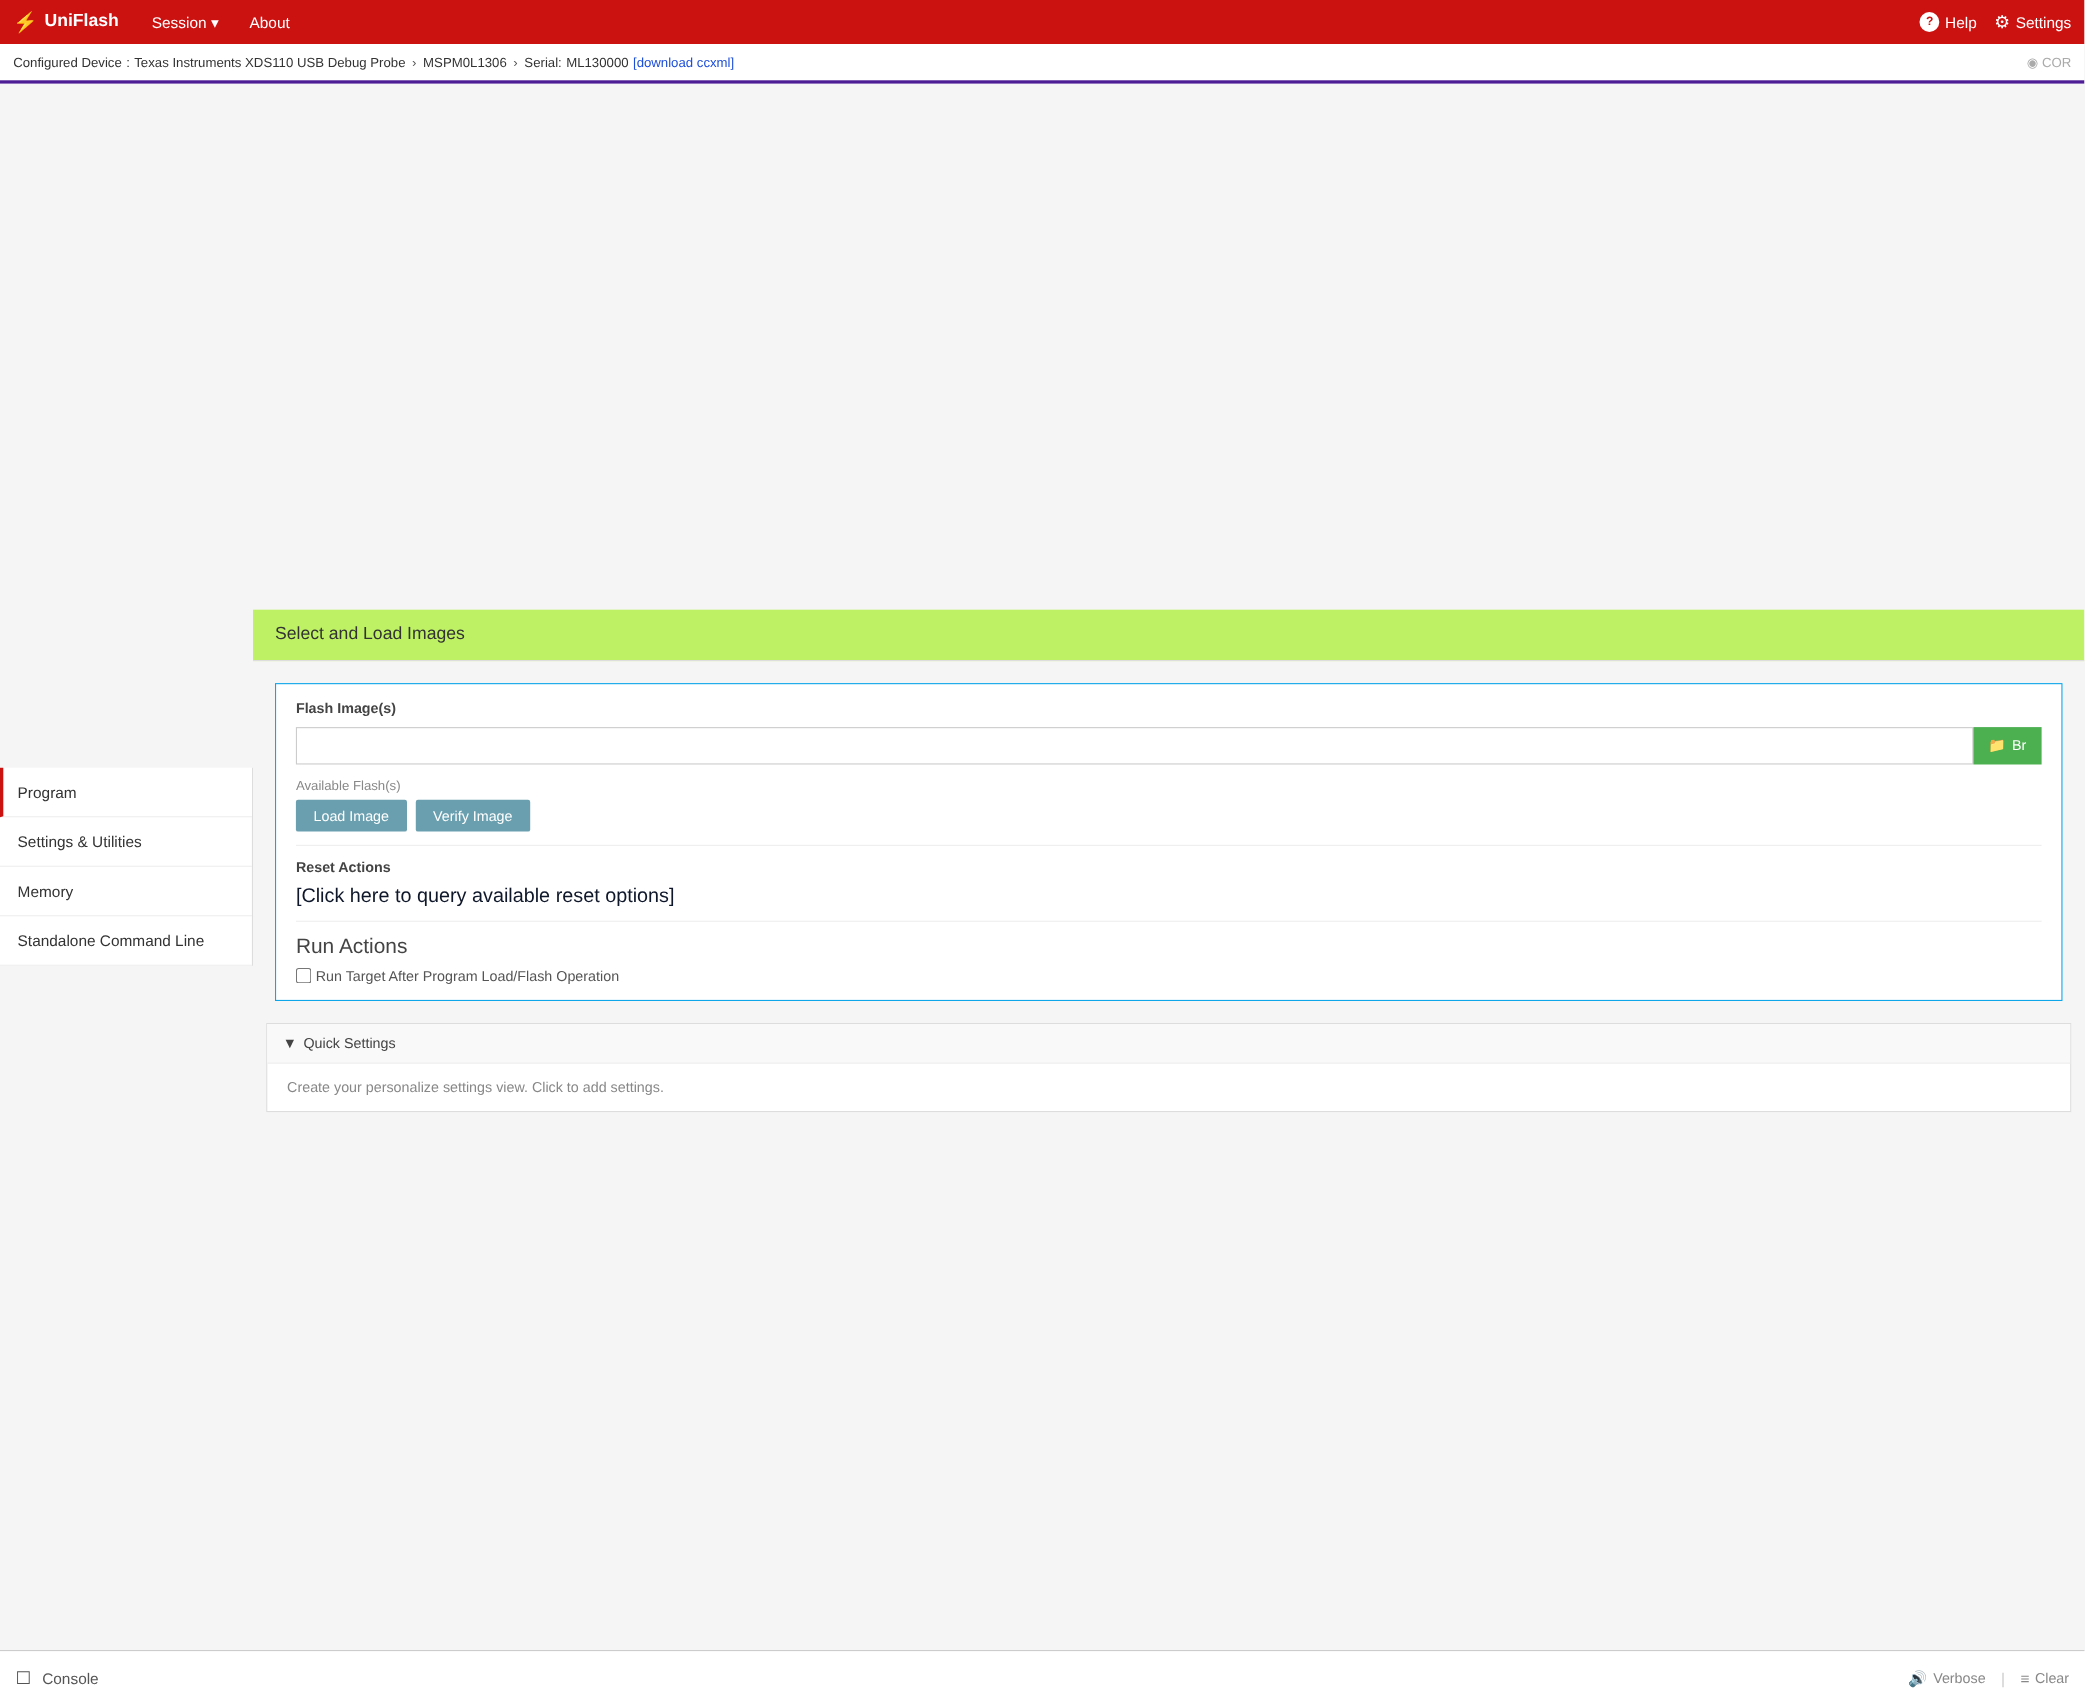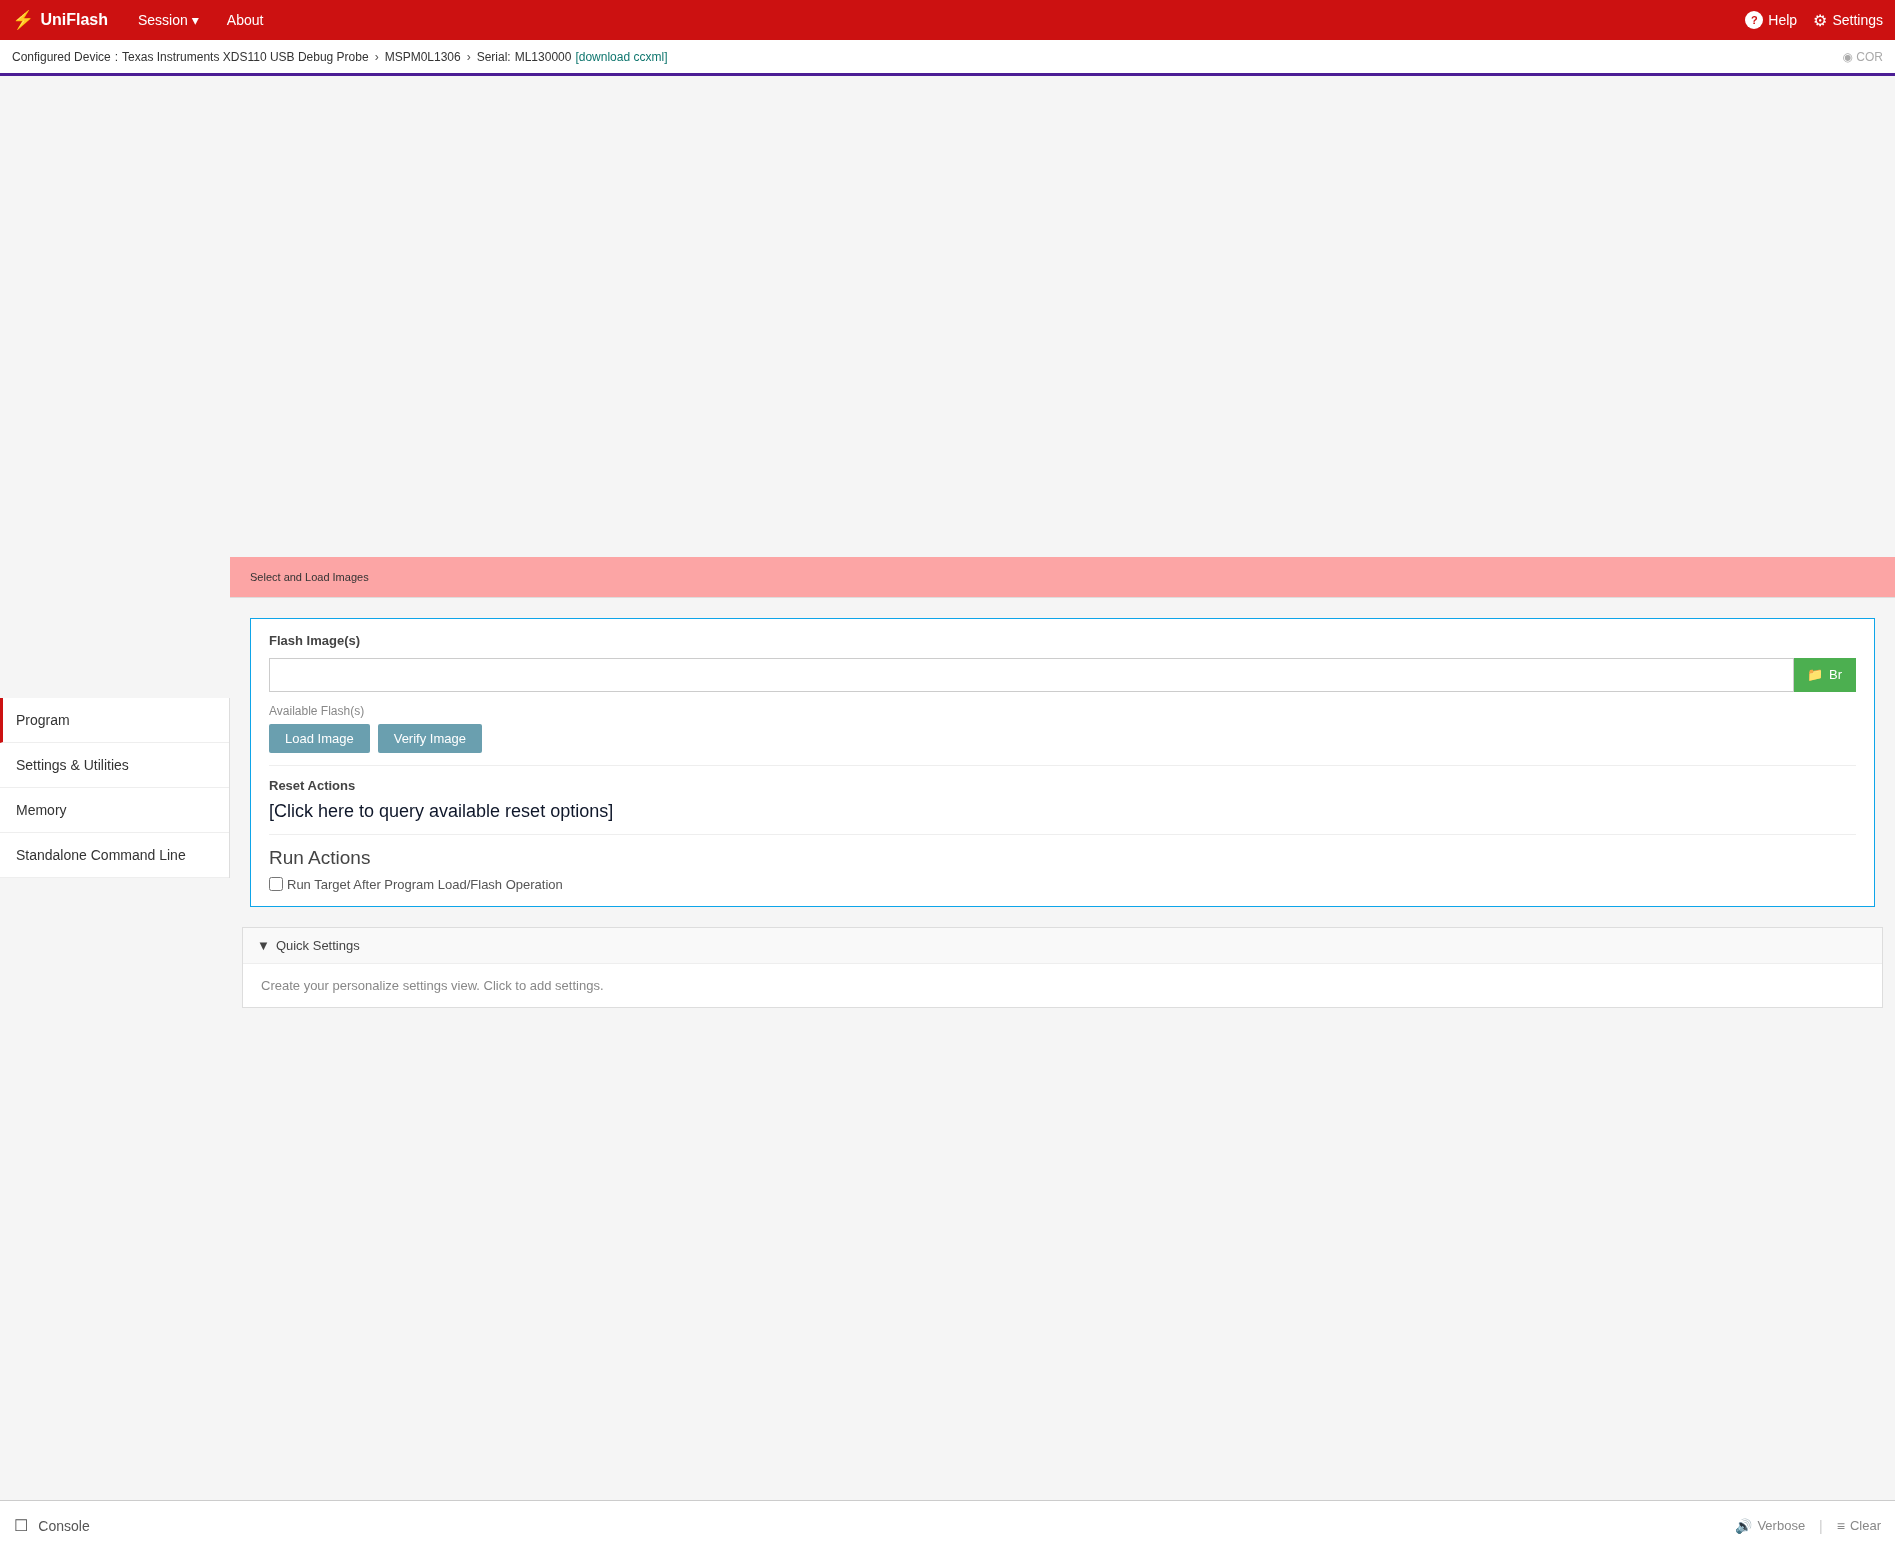--- a/index.html
+++ b/index.html
@@ -57,21 +57,21 @@
       background: #fff;
       border-bottom: 3px solid #4c1d95;
       padding: 6px 12px;
       font-size: 12px;
       color: #333;
       display: flex;
       align-items: center;
       gap: 4px;
       height: 36px;
     }
-    #devicebar .link { color: #0f766e; cursor: pointer; text-decoration: none; }
+    #devicebar .link { color: #1d4ed8; cursor: pointer; text-decoration: none; }
     #devicebar .breadcrumb-sep { color: #555; margin: 0 2px; }
     #devicebar .cor { margin-left: auto; color: #aaa; font-size: 12px; }
 
     
     #main-layout {
       display: flex;
       height: calc(1550px - 40px - 36px - 50px);
       align-items: center;
     }
 
@@ -97,24 +97,24 @@
     }
 
     
     #content {
       flex: 1;
       background: #f5f5f5;
       overflow-y: auto;
       padding: 0;
     }
     .content-header {
-      background: #fca5a5;
+      background: #bef264;
       padding: 14px 20px;
       border-bottom: 1px solid #ddd;
-      font-size: 11px;
+      font-size: 16px;
       font-weight: 500;
       color: #333;
     }
 
     .section-card {
       background: #fff;
       margin: 20px;
       border: 1px solid #0ea5e9;
     }
     .section-inner {

